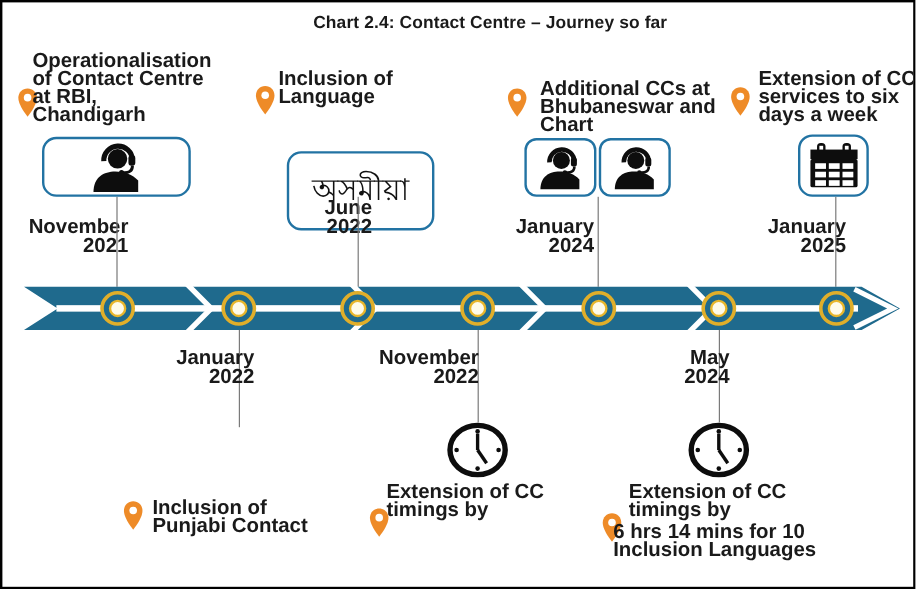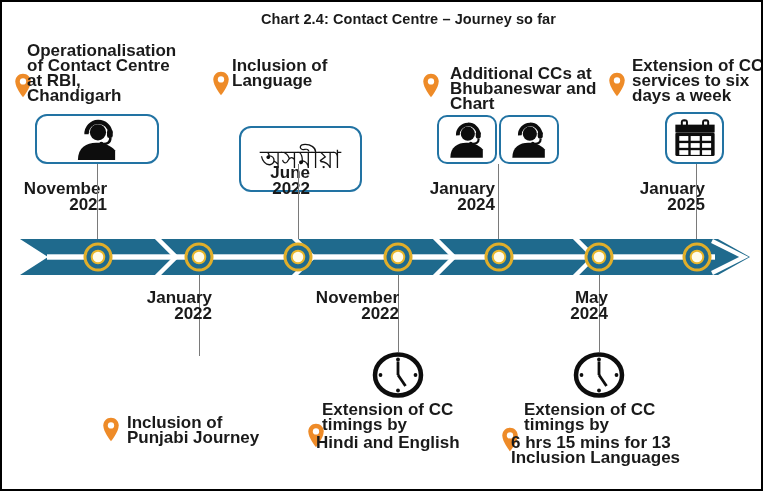--- a/index.html
+++ b/index.html
@@ -258,33 +258,32 @@
       <path d="M12,1 C6,1 1.5,5.6 1.5,11.6 C1.5,20.5 12,33 12,33 C12,33 22.5,20.5 22.5,11.6 C22.5,5.6 18,1 12,1 Z" fill="#EE8B28"></path>
       <circle cx="12" cy="11.4" r="4.3" fill="#fff"></circle>
     </svg>
   <svg class="pin pin-b2" viewBox="0 0 24 34">
       <path d="M12,1 C6,1 1.5,5.6 1.5,11.6 C1.5,20.5 12,33 12,33 C12,33 22.5,20.5 22.5,11.6 C22.5,5.6 18,1 12,1 Z" fill="#EE8B28"></path>
       <circle cx="12" cy="11.4" r="4.3" fill="#fff"></circle>
     </svg>
 
   <div class="cap cap-b0">
     <div>Inclusion of</div>
-    <div>Punjabi Journey</div>
+    <div>Punjabi Contact</div>
   </div>
 
   <div class="cap capA-b1">
     <div>Extension of CC</div>
     <div>timings by</div>
   </div>
   <div class="cap capB-b1">
-    <div>Hindi and English</div>
   </div>
 
   <div class="cap capA-b2">
     <div>Extension of CC</div>
     <div>timings by</div>
   </div>
   <div class="cap capB-b2">
-    <div>6 hrs 15 mins for 13</div>
+    <div>6 hrs 14 mins for 10</div>
     <div>Inclusion Languages</div>
   </div>
 
 </div>
 
 </body></html>

